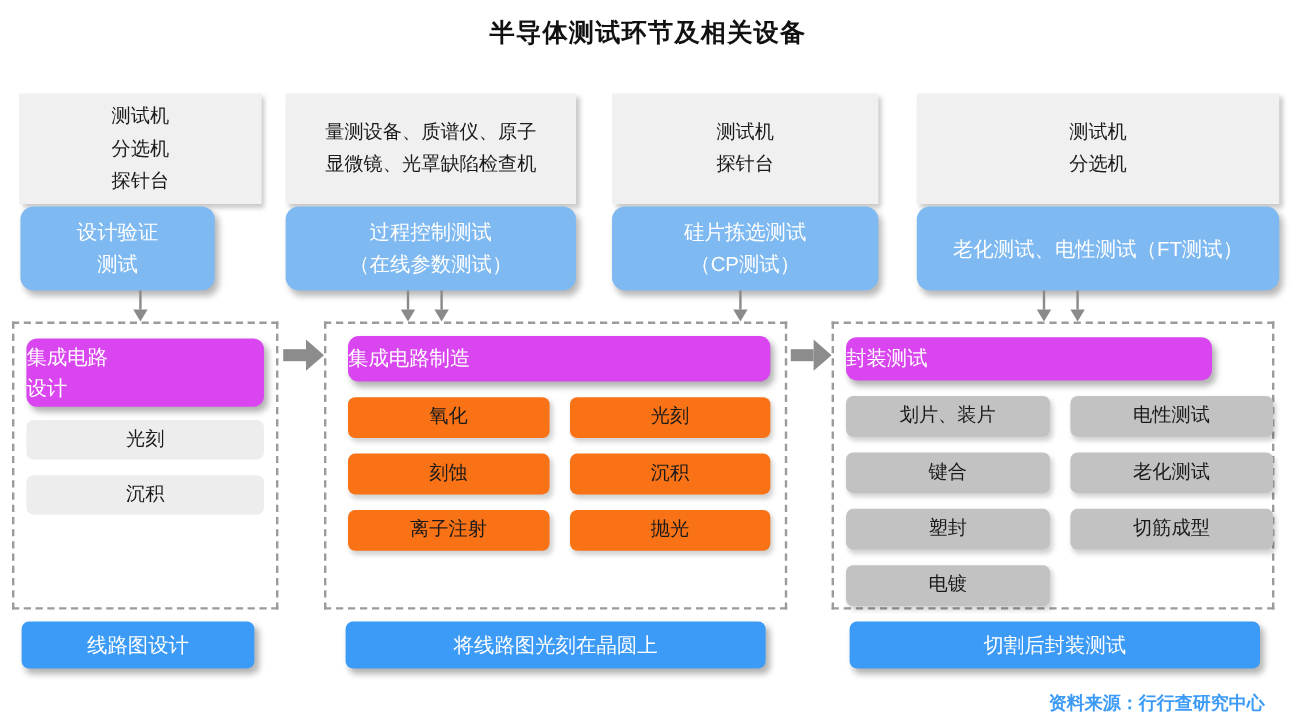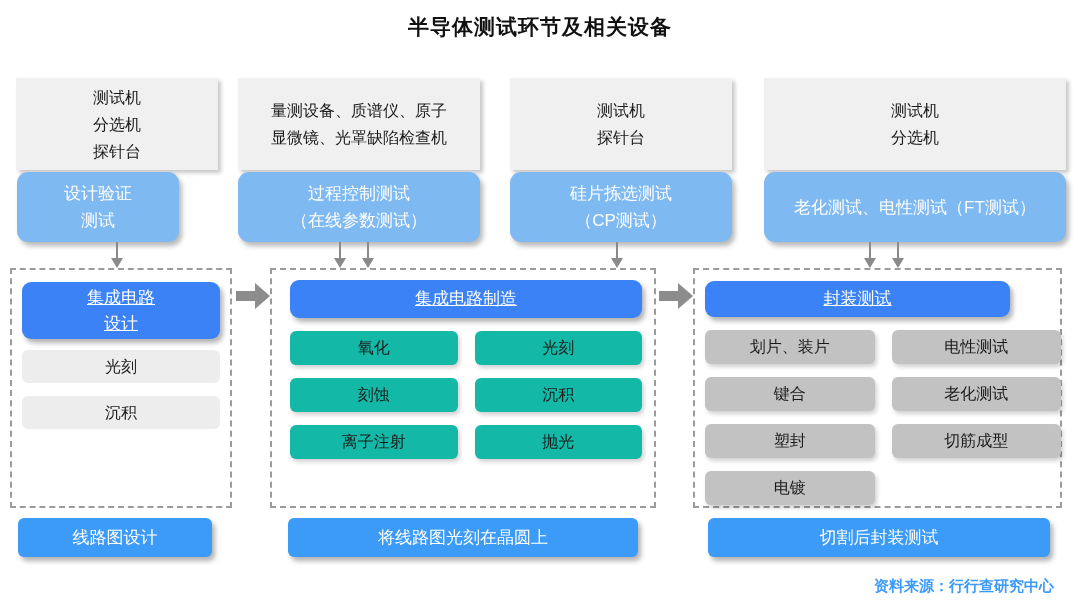--- a/index.html
+++ b/index.html
@@ -28,28 +28,28 @@
 
   
   .big-arrow { position:absolute; top:283px; width:34px; height:26px; }
   .big-arrow .shaft { position:absolute; left:0; top:8px; width:19px; height:10px; background:#8c8c8c; }
   .big-arrow .point { position:absolute; left:19px; top:0; width:0; height:0;
                       border-top:13px solid transparent; border-bottom:13px solid transparent;
                       border-left:15px solid #8c8c8c; }
 
   
   .section { position:absolute; top:268px; height:240px; border:2px dashed #9b9b9b; background:#ffffff; }
-  .sec-header { position:absolute; background:#3b82f6; color:#ffffff; border-radius:9px;
-                text-align:center; font-size:17px; box-shadow:3px 4px 5px rgba(0,0,0,0.3);text-decoration:underline; }
+  .sec-header { position:absolute; background:#d946ef; color:#ffffff; border-radius:9px;
+                font-size:17px; box-shadow:3px 4px 5px rgba(0,0,0,0.3); }
   .sec-header.two-line { display:flex; flex-direction:column; justify-content:center; line-height:26px; }
 
   .item { border-radius:6px; text-align:center; font-size:16px; color:#1a1a1a;
           height:34px; line-height:34px; box-shadow:2px 3px 4px rgba(0,0,0,0.18); }
   .item.light { background:#EDEDEE; box-shadow:none; }
-  .item.mid   { background:#14b8a6; }
+  .item.mid   { background:#f97316; }
   .item.dark  { background:#C2C2C2; }
 
   .stack { position:absolute; }
   .stack .item { margin-bottom:13px; height:33px; line-height:33px; }
   .grid2 { position:absolute; display:grid; grid-template-columns:1fr 1fr;
            column-gap:17px; row-gap:13px; }
 
   
   .bar { position:absolute; top:518px; height:39px; background:#3D9BF8; color:#ffffff;
          border-radius:6px; text-align:center; font-size:17px; line-height:39px;

